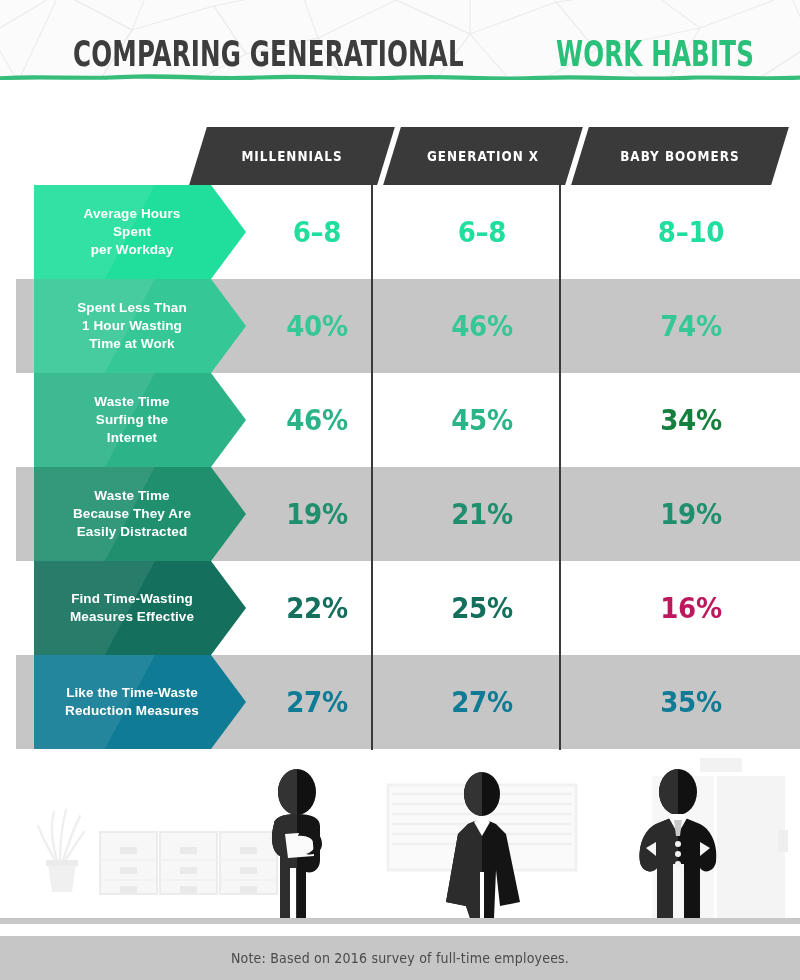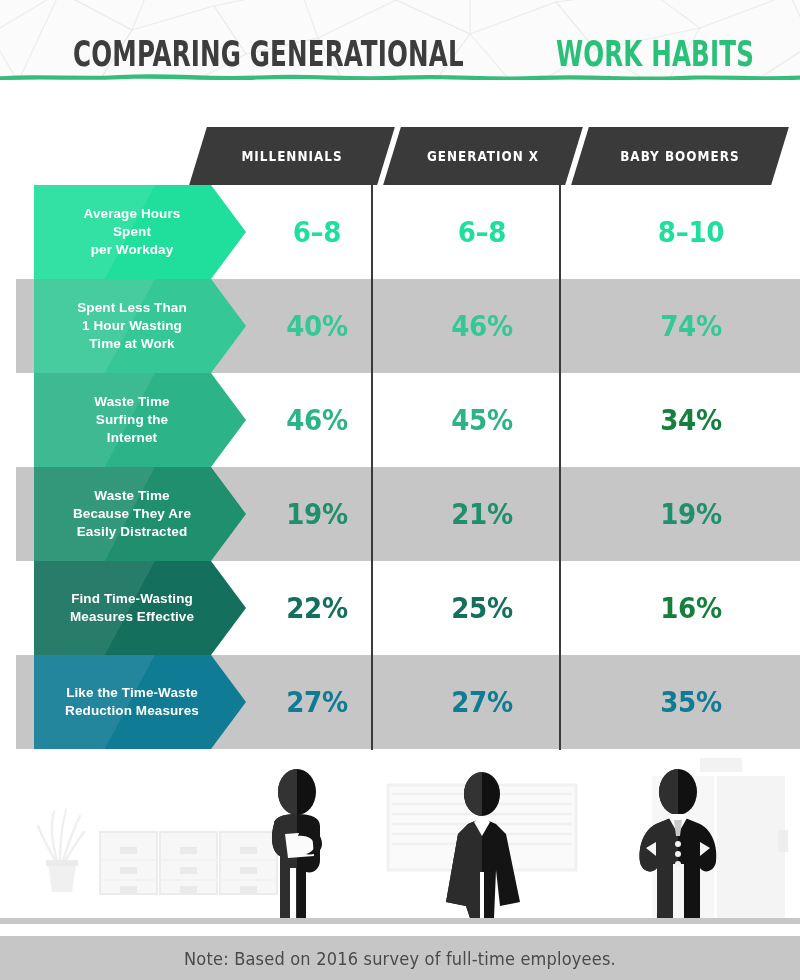--- a/index.html
+++ b/index.html
@@ -202,21 +202,21 @@
     bottom: 0;
     width: 800px;
     height: 44px;
     background: #c6c6c6;
     display: flex;
     align-items: center;
     justify-content: center;
   }
   .footer-note {
     font-family: "DejaVu Sans Condensed", "Liberation Sans Narrow", "Liberation Sans", sans-serif;
-    font-size: 18px;
+    font-size: 14px;
     color: #4a4a4a;
     letter-spacing: 0.2px;
   }
   .footer-gap {
     position: absolute;
     left: 0;
     bottom: 44px;
     width: 800px;
     height: 12px;
     background: #ffffff;
@@ -367,21 +367,21 @@
           <div>Measures Effective</div>
         </div>
       </div>
       <div class="cell c1">
           <span style="color:#14705c">22%</span>
         </div>
       <div class="cell c2">
           <span style="color:#14705c">25%</span>
         </div>
       <div class="cell c3">
-          <span style="color:#15803d">16%</span>
+          <span style="color:#be185d">16%</span>
         </div>
     </div>
 
     <div class="row">
       <div class="row-stripe shade"></div>
       <div class="row-label" style="background:#0f7b94">
         <div class="row-label-text">
           <div>Like the Time-Waste</div>
           <div>Reduction Measures</div>
         </div>

